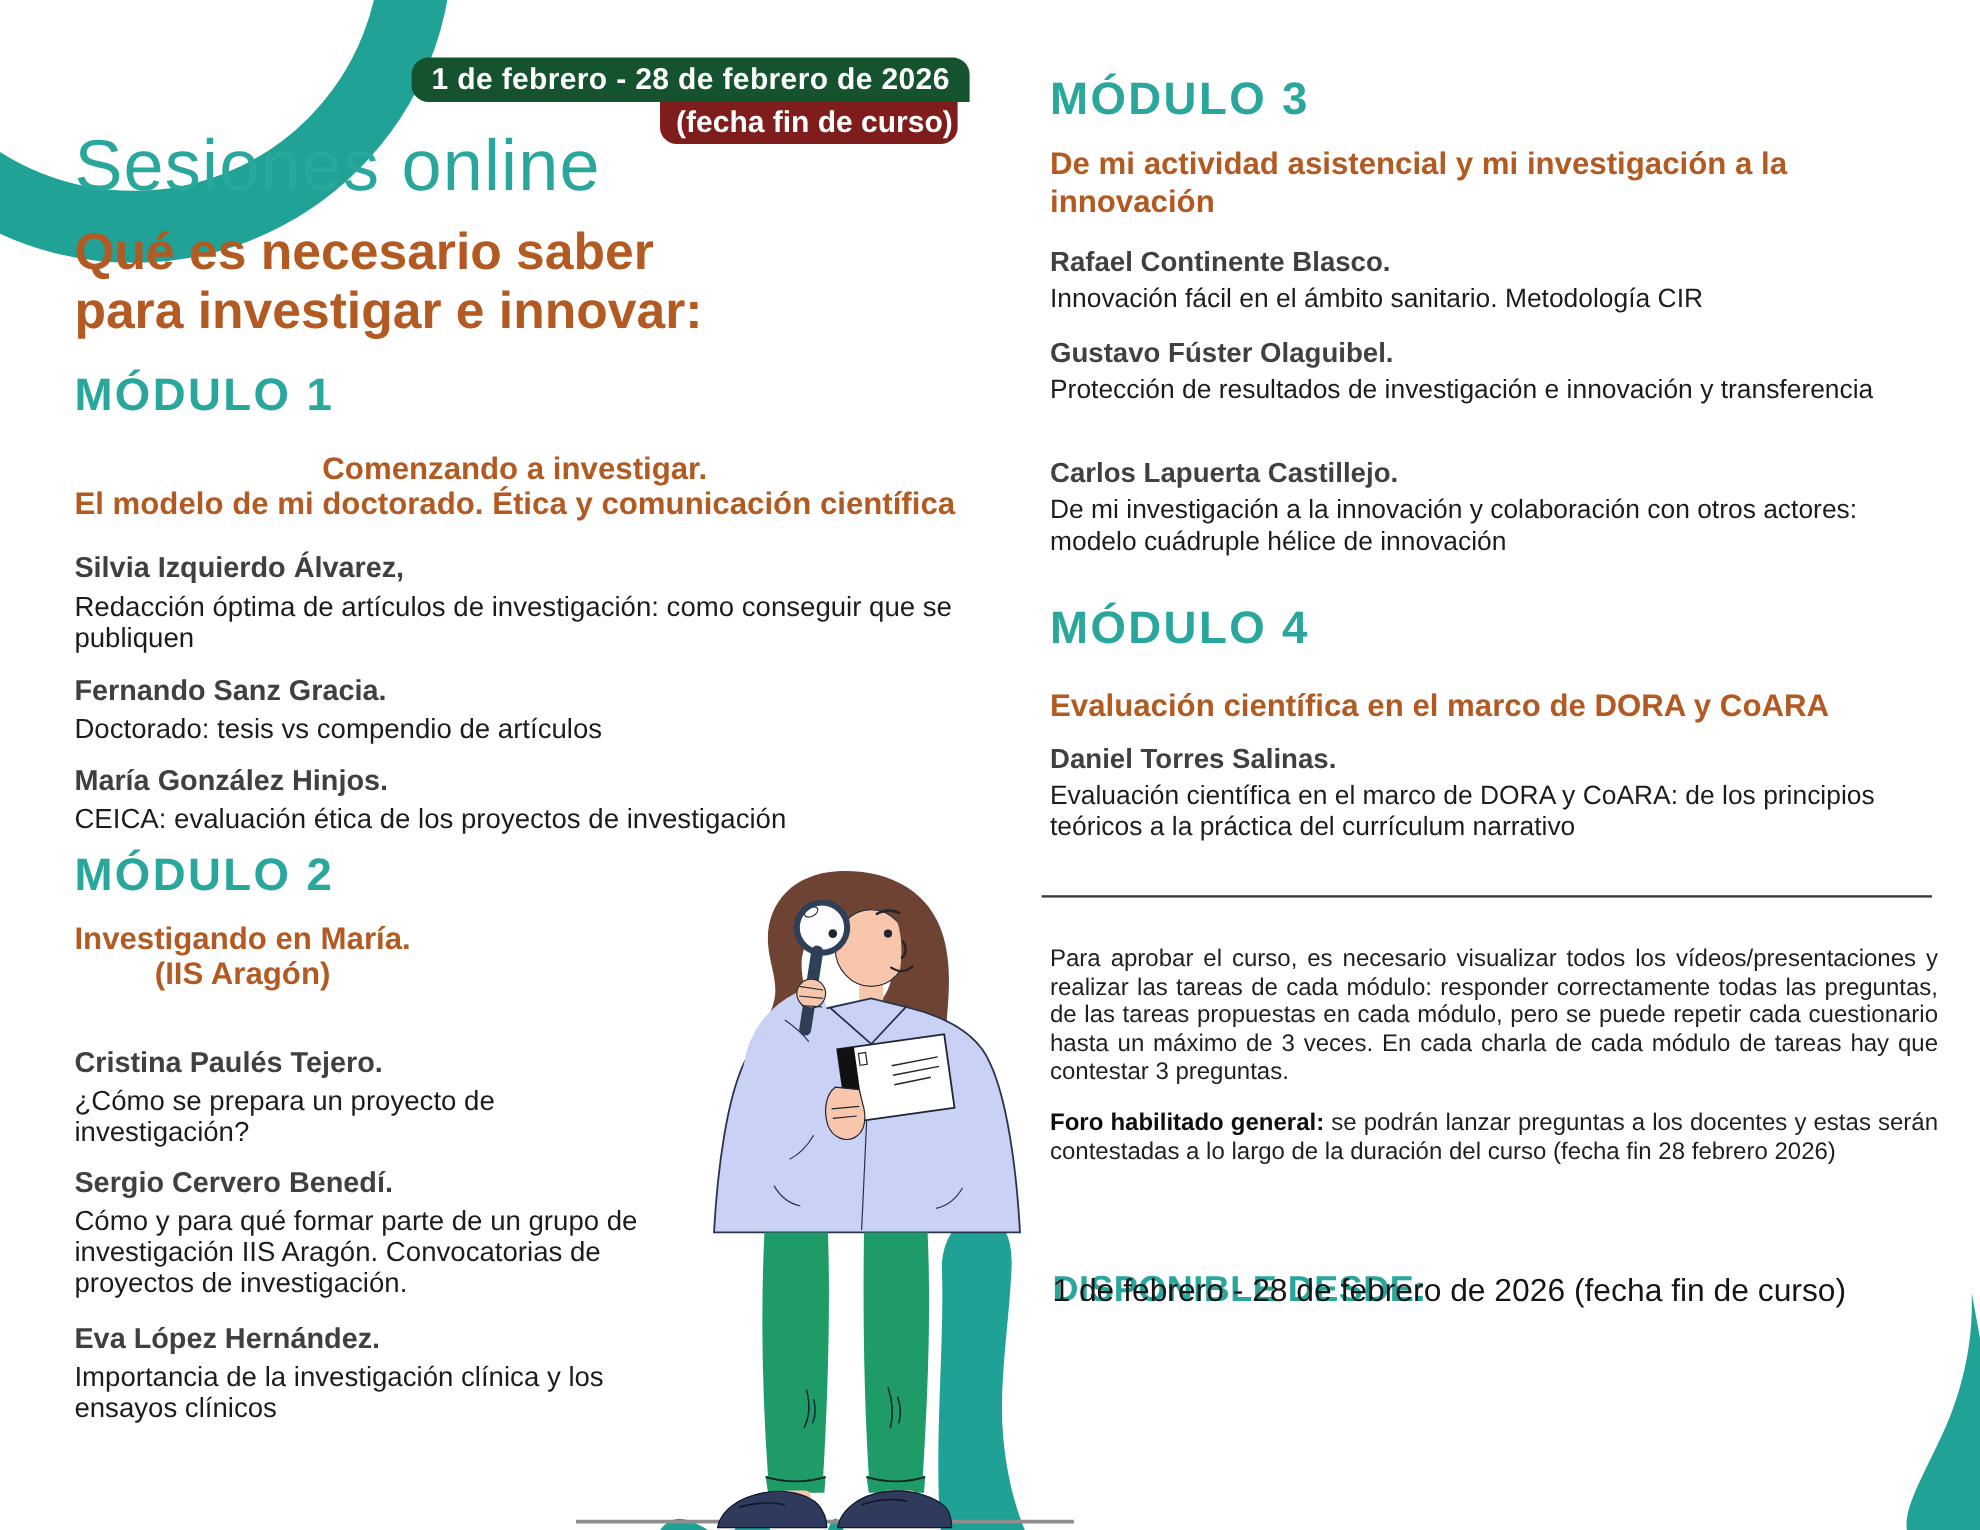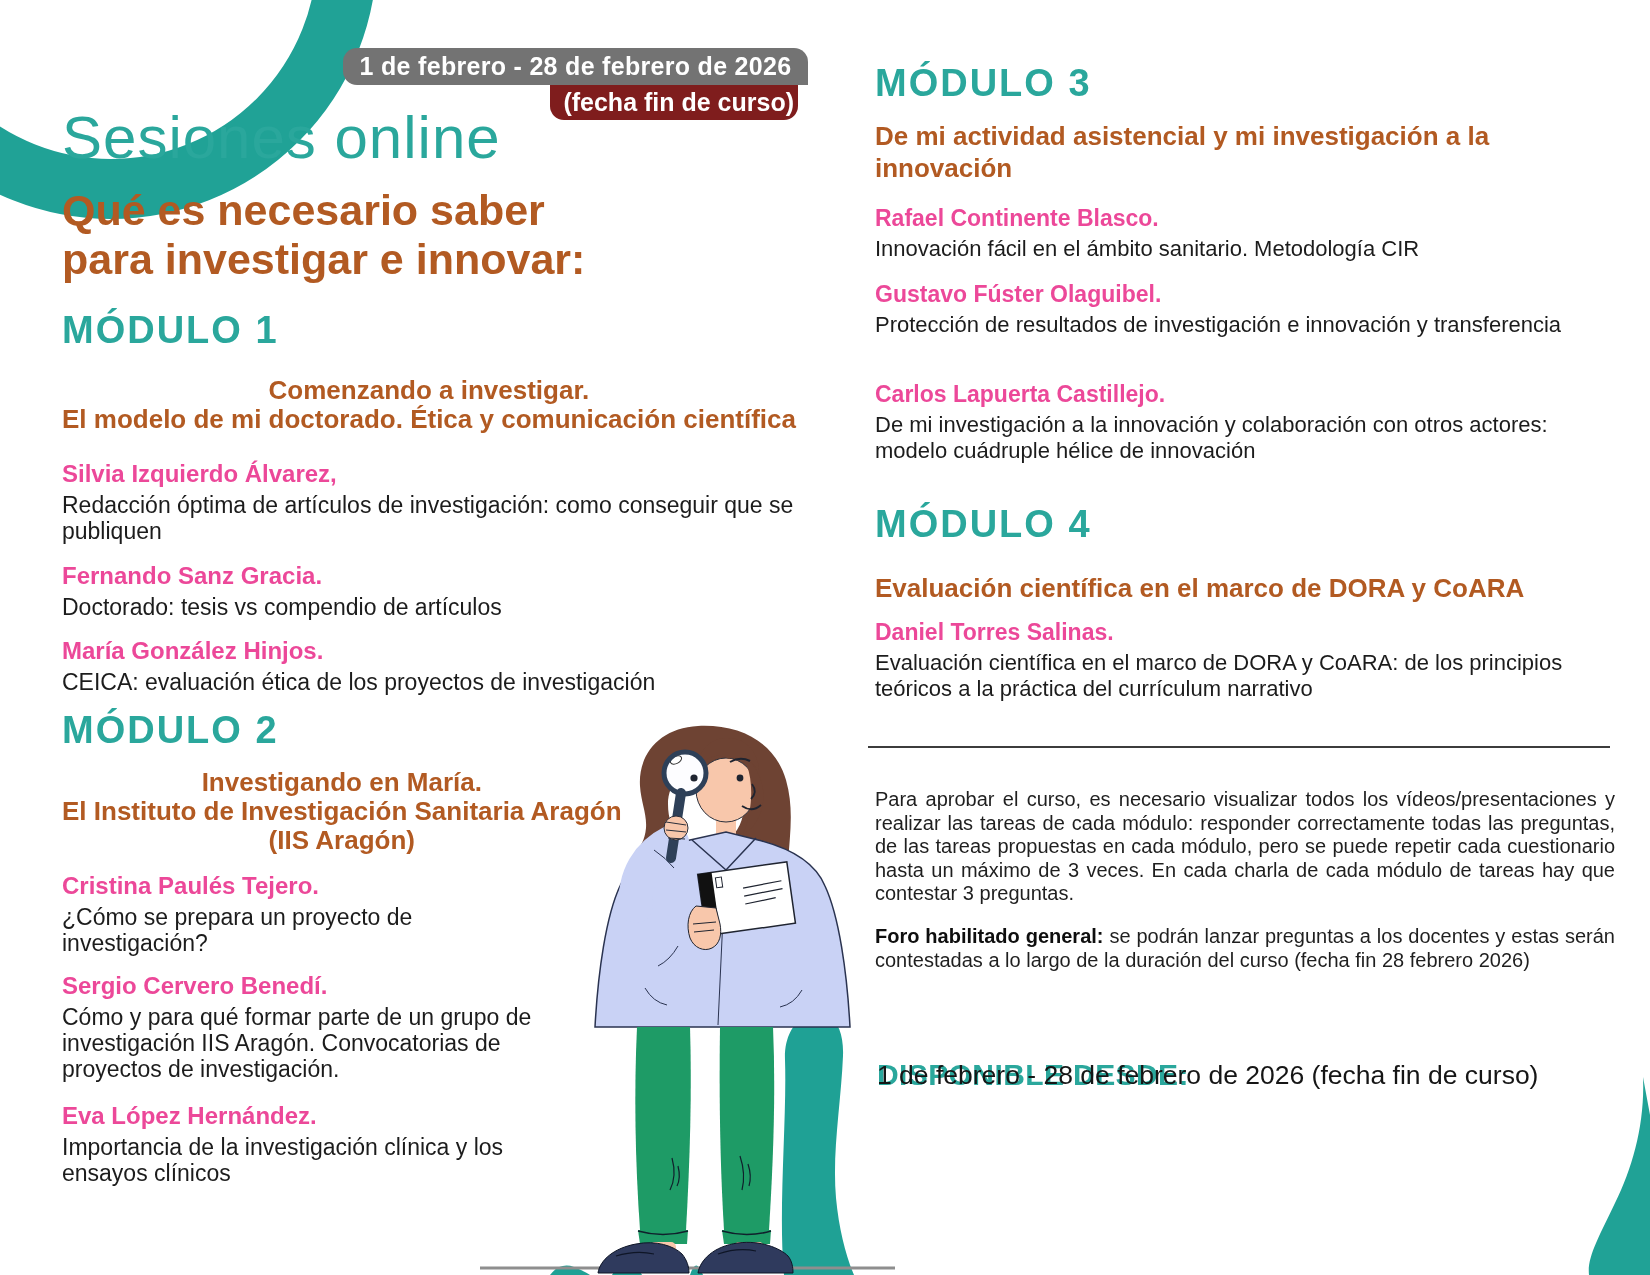--- a/index.html
+++ b/index.html
@@ -9,21 +9,21 @@
   }
   .abs{position:absolute;}
   
   .arc-ring{
     position:absolute;left:-155px;top:-313px;width:412px;height:412px;
     border:60px solid #20A296;border-radius:50%;background:transparent;
   }
   
   .badge-row1{
     position:absolute;left:343px;top:48px;width:465px;height:37px;
-    background:#737373;border-radius:14px 14px 0 14px;
+    background:#14532d;border-radius:14px 14px 0 14px;
     display:flex;align-items:center;justify-content:center;
     color:#ffffff;font-weight:700;font-size:25px;letter-spacing:.3px;
   }
   .badge-row2{
     position:absolute;left:550px;top:85px;width:248px;height:35px;
     background:#7f1d1d;border-radius:0 0 14px 14px;
     display:flex;align-items:center;justify-content:flex-end;padding-right:4px;box-sizing:border-box;
     color:#ffffff;font-weight:700;font-size:25px;
   }
   .page-title{
@@ -36,21 +36,21 @@
   }
   .mod-heading{
     position:absolute;color:#2AA79C;font-size:38px;font-weight:800;letter-spacing:2px;line-height:56px;white-space:nowrap;
   }
   .mod-subtitle{
     position:absolute;color:#B25A22;font-weight:700;white-space:nowrap;
   }
   .mod-subtitle.left{font-size:26px;line-height:29px;text-align:center;}
   .mod-subtitle.right{font-size:26px;line-height:32px;}
   .spk{position:absolute;color:#1c1c1c;}
-  .spk .spk-name{font-weight:700;color:#ec4899;line-height:28px;}
+  .spk .spk-name{font-weight:700;color:#404040;line-height:28px;}
   .spk .spk-topic{margin-top:4px;}
   .spk.lft .spk-name{font-size:24px;}
   .spk.lft .spk-topic{font-size:23px;line-height:26px;}
   .spk.rgt .spk-name{font-size:23px;}
   .spk.rgt .spk-topic{font-size:22px;line-height:26px;}
   .divider{
     position:absolute;left:868px;top:746px;width:742px;height:2px;background:#3c3c3c;
   }
   .para{
     position:absolute;left:875px;width:740px;color:#1f1f1f;
@@ -93,21 +93,20 @@
   <div class="spk-topic">Doctorado: tesis vs compendio de artículos</div>
 </div>
 <div class="spk lft" style="left:62px;top:637px;width:760px;">
   <div class="spk-name">María González Hinjos.</div>
   <div class="spk-topic">CEICA: evaluación ética de los proyectos de investigación</div>
 </div>
 
 <div class="mod-heading" style="left:62px;top:702px;">MÓDULO 2</div>
 <div class="mod-subtitle left" style="left:62px;top:768px;">
   <div>Investigando en María.</div>
-  <div>El Instituto de Investigación Sanitaria Aragón</div>
   <div>(IIS Aragón)</div>
 </div>
 <div class="spk lft" style="left:62px;top:872px;width:440px;">
   <div class="spk-name">Cristina Paulés Tejero.</div>
   <div class="spk-topic">¿Cómo se prepara un proyecto de investigación?</div>
 </div>
 <div class="spk lft" style="left:62px;top:972px;width:510px;">
   <div class="spk-name">Sergio Cervero Benedí.</div>
   <div class="spk-topic">Cómo y para qué formar parte de un grupo de investigación IIS Aragón. Convocatorias de proyectos de investigación.</div>
 </div>

